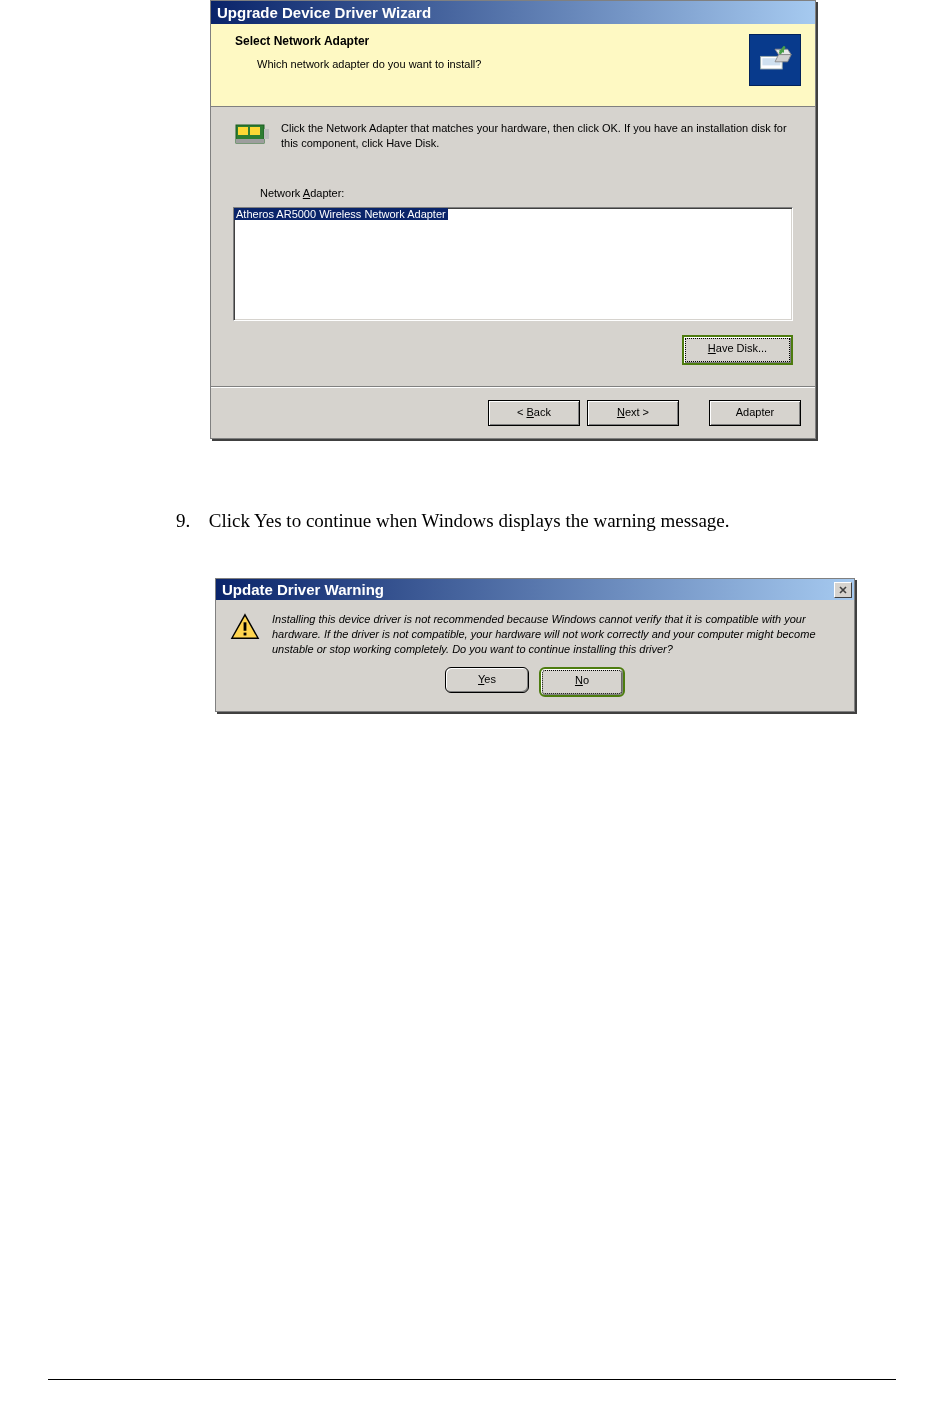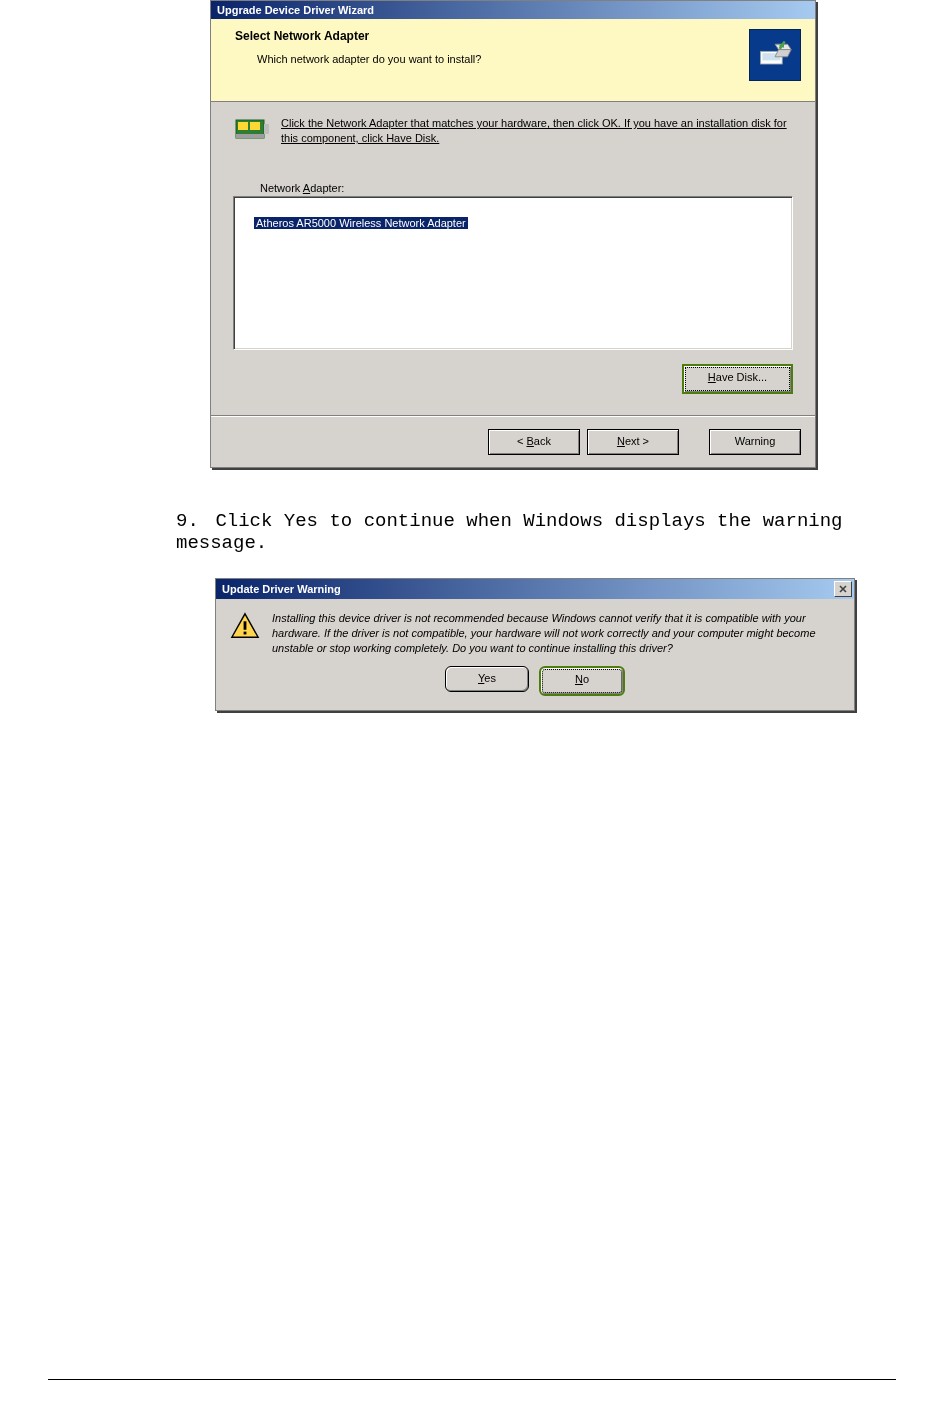--- a/index.html
+++ b/index.html
@@ -22,21 +22,21 @@
     left: 210px;
     top: 0px;
     width: 604px;
     background: #d6d3ce;
     border: 1px solid #808080;
     box-shadow: 2px 2px 0 #404040;
   }
   .titlebar {
     background: linear-gradient(to right, #0a246a 0%, #a6caf0 100%);
     color: #fff;
-    font-size: 11px;
+    font-size: 15px;
     font-weight: bold;
     padding: 3px 6px;
     font-family: "Tahoma", sans-serif;
   }
   .header-strip {
     background: #fef9c3;
     border-bottom: 1px solid #808080;
     padding: 10px 14px 14px 24px;
     position: relative;
     height: 58px;
@@ -69,42 +69,41 @@
   .body-area {
     padding: 12px 16px 18px 16px;
     font-size: 11px;
     color: #000;
   }
   .instr-row {
     display: flex;
     align-items: flex-start;
     gap: 10px;
     margin: 0 8px 36px 8px;
-    text-decoration: underline;
   }
   .nic-icon {
     width: 36px;
     height: 28px;
     flex-shrink: 0;
   }
   .instr-text { line-height: 1.35; padding-top: 2px; }
 
-  .list-label { margin: 0 6px 2px 6px; padding-left: 27px; }
+  .list-label { margin: 0 6px 8px 6px; padding-left: 27px; }
   .list-label .ul { text-decoration: underline; }
 
   .listbox {
     margin: 0 6px 14px 6px;
     height: 112px;
     background: #ffffff;
     border-top: 1px solid #808080;
     border-left: 1px solid #808080;
     border-right: 1px solid #fff;
     border-bottom: 1px solid #fff;
     box-shadow: inset 1px 1px 0 #404040, inset -1px -1px 0 #d6d3ce;
-    padding: 20px;
+    padding: 0;
     overflow: hidden;
   }
   .list-item {
     font-size: 11px;
     padding: 0px 2px;
     display: inline-block;
   }
   .list-item.selected {
     background: #0a246a;
     color: #ffffff;
@@ -147,21 +146,21 @@
     gap: 8px;
   }
   .footer-bar .win-btn { width: 90px; }
   .footer-bar .gap { width: 14px; }
 
   
   .step-text {
     position: absolute;
     left: 176px;
     top: 510px;
-    font-family: Liberation Mono, monospace;
+    font-family: Liberation Serif, serif;
     font-size: 19px;
     color: #000;
   }
   .step-num {
     display: inline-block;
     width: 28px;
   }
 
   
   .warning {
@@ -275,21 +274,21 @@
 
     <div class="footer-bar">
       <div class="win-btn">
         <span>&lt; </span><span class="ul">B</span><span>ack</span>
       </div>
       <div class="win-btn" style="margin-left:-1px;">
         <span class="ul">N</span><span>ext &gt;</span>
       </div>
       <div class="gap"></div>
       <div class="win-btn">
-        <span>Warning</span>
+        <span>Adapter</span>
       </div>
     </div>
   </div>
 
   <div class="step-text">
     <span class="step-num">9.</span>
     <span>Click Yes to continue when Windows displays the warning message.</span>
   </div>
 
   <div class="warning">

